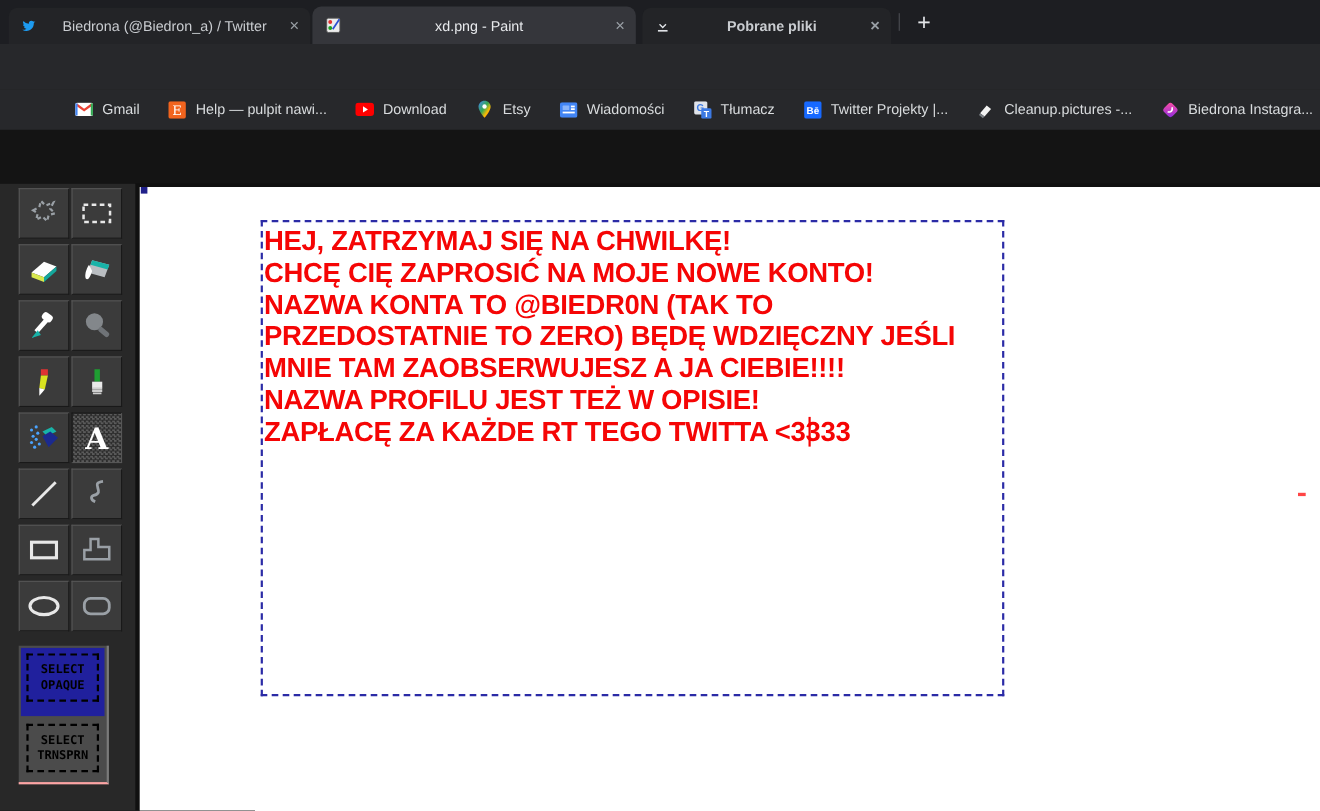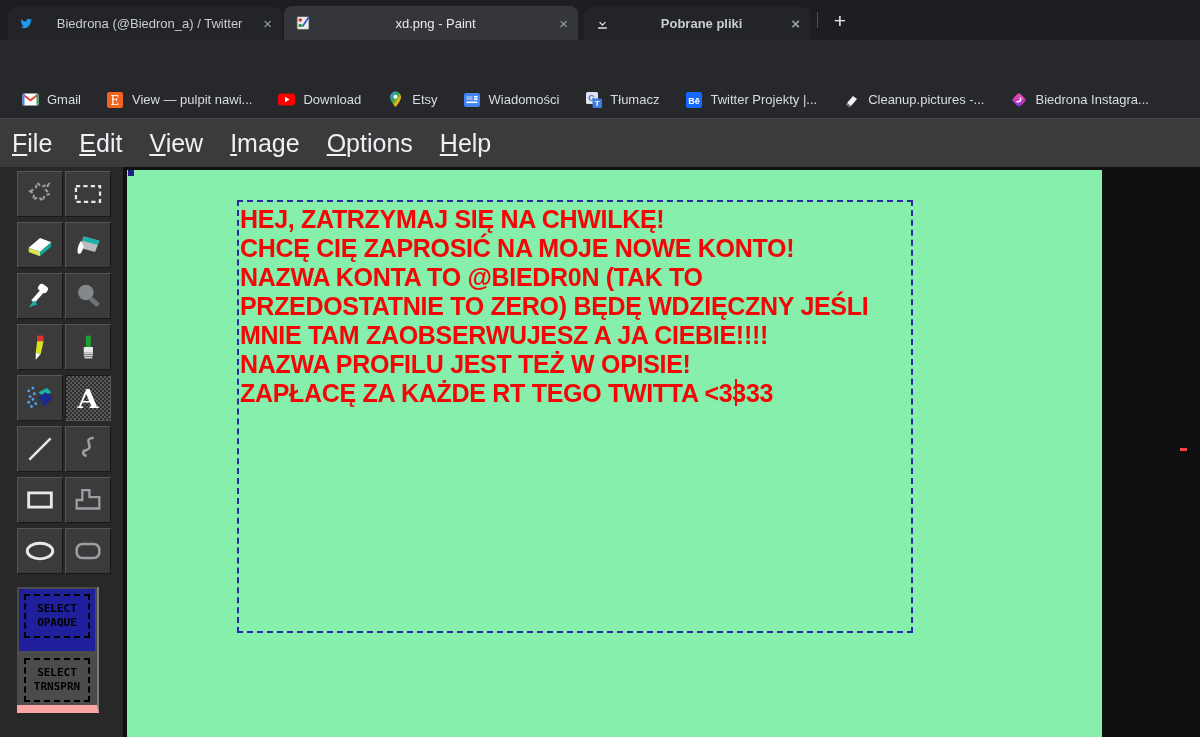--- a/index.html
+++ b/index.html
@@ -21,48 +21,48 @@
 
   
   #toolbar { position:absolute; left:0; top:40px; width:1200px; height:41px; background:#27282b; }
   .navbtn { position:absolute; top:48px; width:26px; height:26px; display:flex; align-items:center; justify-content:center; }
   #omnibox { position:absolute; left:112px; top:45px; width:1078px; height:31px; border-radius:16px;
              background:#1c1d20; display:flex; align-items:center; padding-left:14px; }
   #omnibox .url { color:#e8eaed; font-size:15px; margin-left:10px; }
 
   
   #bookmarks { position:absolute; left:0; top:81px; width:1200px; height:37px; background:#27282b;
-               display:flex; align-items:center; padding-left:22px; gap:26px; }
+               display:flex; align-items:center; padding-left:68px; gap:26px; }
   .bm-item { display:flex; align-items:center; gap:8px; color:#d9dcde; font-size:13px; white-space:nowrap; }
   .bm-icon { width:17px; height:17px; display:flex; align-items:center; justify-content:center; }
 
   
   #menubar { position:absolute; left:0; top:118px; width:1200px; height:49px; background:#3a3b3d;
              border-top:1px solid #454648; display:flex; align-items:center; padding-left:12px; gap:27px; }
   .menu-item { display:inline-block; color:#eef0f2; font-size:25px; }
   .menu-item::first-letter { text-decoration:underline; }
 
   
   #app { position:absolute; left:0; top:167px; width:1200px; height:570px; background:#101010; }
   #toolpanel { position:absolute; left:0; top:0; width:123px; height:570px; background:#282828; }
   .tool { position:absolute; width:46px; height:46px; background:#3b3b3b;
           border:1px solid; border-color:#565656 #191919 #191919 #565656;
           display:flex; align-items:center; justify-content:center; }
   .tool.selected { border-color:#191919 #565656 #565656 #191919;
           background:repeating-conic-gradient(#5a5a5a 0% 25%, #2e2e2e 0% 50%) 0 0/4px 4px; }
 
   #tool-options { position:absolute; left:17px; top:420px; width:82px; height:126px; background:#4b4b4b;
-                  border-right:2px solid #7a7a7a; border-bottom:8px solid #fca5a5; }
+                  border-right:2px solid #7a7a7a; border-bottom:2px solid #fca5a5; }
   .opt { position:absolute; left:2px; right:2px; }
   .opt-inner { margin:5px; border:2px dashed #000; text-align:center; padding:6px 0;
                font:bold 11px "DejaVu Sans Mono", monospace; color:#000; line-height:14px; white-space:pre-line; }
   #opt-opaque { top:2px; height:62px; background:#20209d; }
   #opt-transparent { top:66px; height:58px; }
 
-  #canvas { position:absolute; left:127px; top:3px; width:975px; height:567px; background:#86efac; }
+  #canvas { position:absolute; left:127px; top:3px; width:1073px; height:567px; background:#ffffff; }
   #canvas-handle { position:absolute; left:1px; top:0px; width:6px; height:6px; background:#20208a; }
   #selection { position:absolute; left:110px; top:30px; width:676px; height:433px;
                border:2px dashed #2b2ba6; }
   #canvas-text { position:absolute; left:113px; top:35px; color:#f50505;
                  font:700 25px "Liberation Sans", sans-serif; letter-spacing:-0.3px;
                  line-height:29px; white-space:pre-line; }
   #text-caret { position:absolute; left:608px; top:209px; width:2px; height:27px; background:#f50505; }
   #paint-speck { position:absolute; left:1053px; top:278px; width:7px; height:3px; background:#ff4545; }
 </style>
 </head>
@@ -151,21 +151,21 @@
       <span>Gmail</span>
     </div>
 
     <div class="bm-item">
       <span class="bm-icon">
         <svg width="16" height="16" viewBox="0 0 16 16">
             <rect width="16" height="16" rx="2" fill="#f1641e"></rect>
             <text x="8" y="12.5" text-anchor="middle" font-family="DejaVu Serif, serif" font-size="12" fill="#fff">E</text>
           </svg>
       </span>
-      <span>View — pulpit nawi...</span>
+      <span>Help — pulpit nawi...</span>
     </div>
 
     <div class="bm-item">
       <span class="bm-icon">
         <svg width="17" height="13" viewBox="0 0 17 13">
             <rect width="17" height="12" y="0.5" rx="3" fill="#ff0000"></rect>
             <path d="M7 3.7l4.5 2.8L7 9.3z" fill="#fff"></path>
           </svg>
       </span>
       <span>Download</span>
@@ -244,28 +244,20 @@
               </linearGradient>
             </defs>
           <rect x="2.6" y="2.6" width="10.8" height="10.8" rx="3" transform="rotate(45 8 8)" fill="url(#insta)"></rect>
           <path d="M5.5 9.5c3 1.2 4.8-1 4-4" stroke="#fff" stroke-width="1.5" fill="none"></path>
         </svg>
       </span>
       <span>Biedrona Instagra...</span>
     </div>
   </div>
 
-  <div id="menubar">
-    <span class="menu-item">File</span>
-    <span class="menu-item">Edit</span>
-    <span class="menu-item">View</span>
-    <span class="menu-item">Image</span>
-    <span class="menu-item">Options</span>
-    <span class="menu-item">Help</span>
-  </div>
 
   <div id="app">
 
     <div id="toolpanel">
 
       <div class="tool" style="left:17px; top:4px;" title="Free-Form Select">
         <svg width="34" height="34" viewBox="0 0 24 24">
             <path d="M5 10l4-2 1-4 3 3 5-2-2 4 3 3-4 1-1 4-3-3-4 2 1-4z" fill="none" stroke="#9aa0a6" stroke-width="1.4" stroke-dasharray="2.5,2"></path>
           </svg>
       </div>

